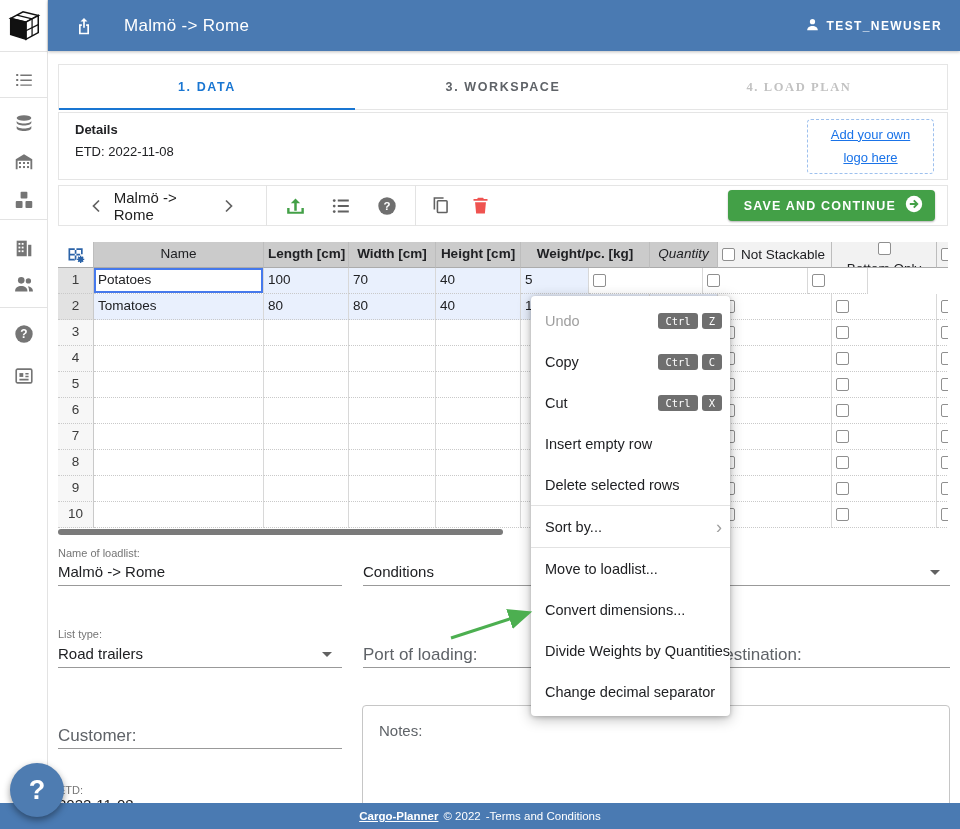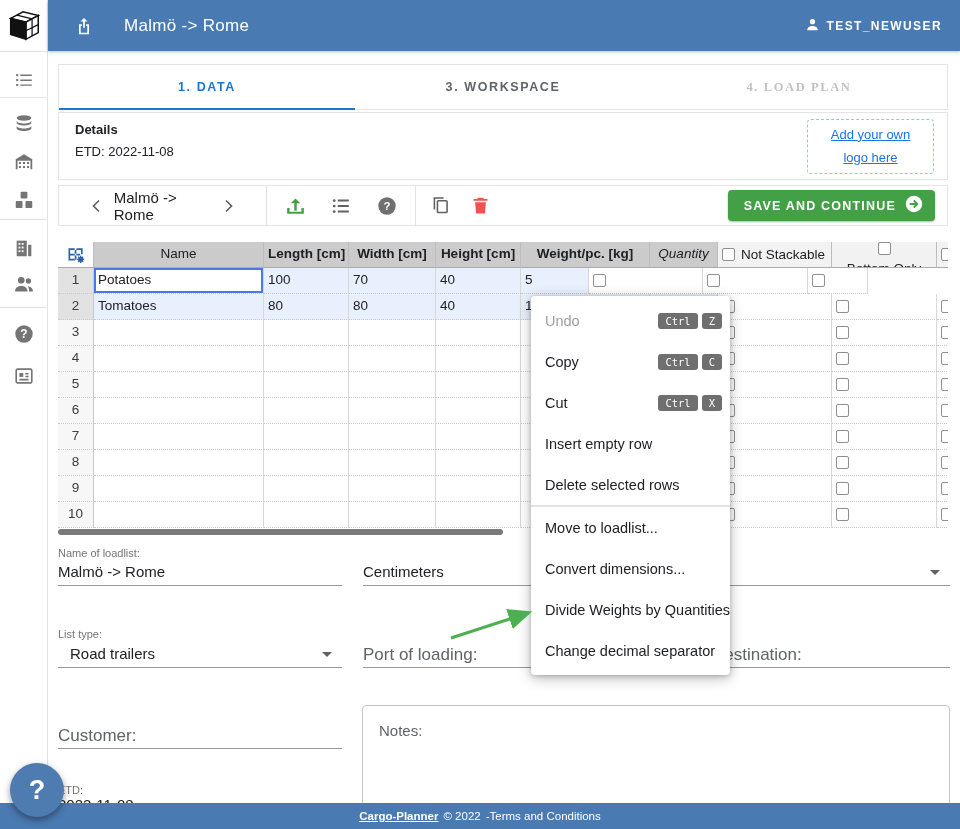--- a/index.html
+++ b/index.html
@@ -496,26 +496,26 @@
           <span class="checkbox"></span>
         </div>
       </div>
     </div>
   <div id="hscroll" class="abs"></div>
 
   <span class="flabel" style="left:58px;top:547px">Name of loadlist:</span>
   <span class="fvalue" style="left:58px;top:563px">Malmö -&gt; Rome</span>
   <div class="fline" style="left:58px;top:585px;width:284px"></div>
 
-  <span class="fvalue" style="left:363px;top:563px">Centimeters</span>
+  <span class="fvalue" style="left:363px;top:563px">Conditions</span>
   <div class="fline" style="left:363px;top:585px;width:587px"></div>
   <span class="caret" style="left:930px;top:570px"></span>
 
   <span class="flabel" style="left:58px;top:628px">List type:</span>
-  <span class="fvalue" style="left:70px;top:645px">Road trailers</span>
+  <span class="fvalue" style="left:58px;top:645px">Road trailers</span>
   <div class="fline" style="left:58px;top:667px;width:284px"></div>
   <span class="caret" style="left:322px;top:652px"></span>
 
   <span class="fghost" style="left:363px;top:645px">Port of loading:</span>
   <div class="fline" style="left:363px;top:667px;width:267px"></div>
 
   <span class="fghost" style="left:660px;top:645px">Port of destination:</span>
   <div class="fline" style="left:660px;top:667px;width:290px"></div>
 
   <span class="fghost" style="left:58px;top:726px">Customer:</span>
@@ -560,20 +560,24 @@
           <span class="kbd">X</span>
         </span>
       </div>
       <div class="menu-item">
         <span>Insert empty row</span>
       </div>
       <div class="menu-item">
         <span>Delete selected rows</span>
       </div>
       <div class="menu-sep"></div>
+      <div class="menu-item">
+        <span>Sort by...</span>
+        <span class="submenu-arrow">›</span>
+      </div>
       <div class="menu-sep"></div>
       <div class="menu-item">
         <span>Move to loadlist...</span>
       </div>
       <div class="menu-item">
         <span>Convert dimensions...</span>
       </div>
       <div class="menu-item">
         <span>Divide Weights by Quantities</span>
       </div>

